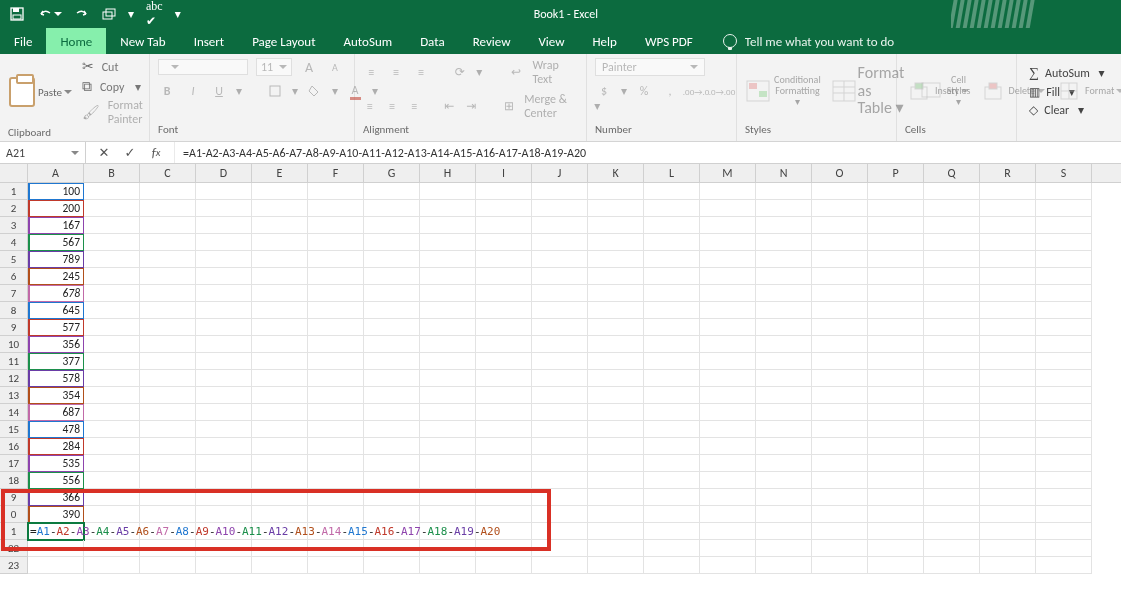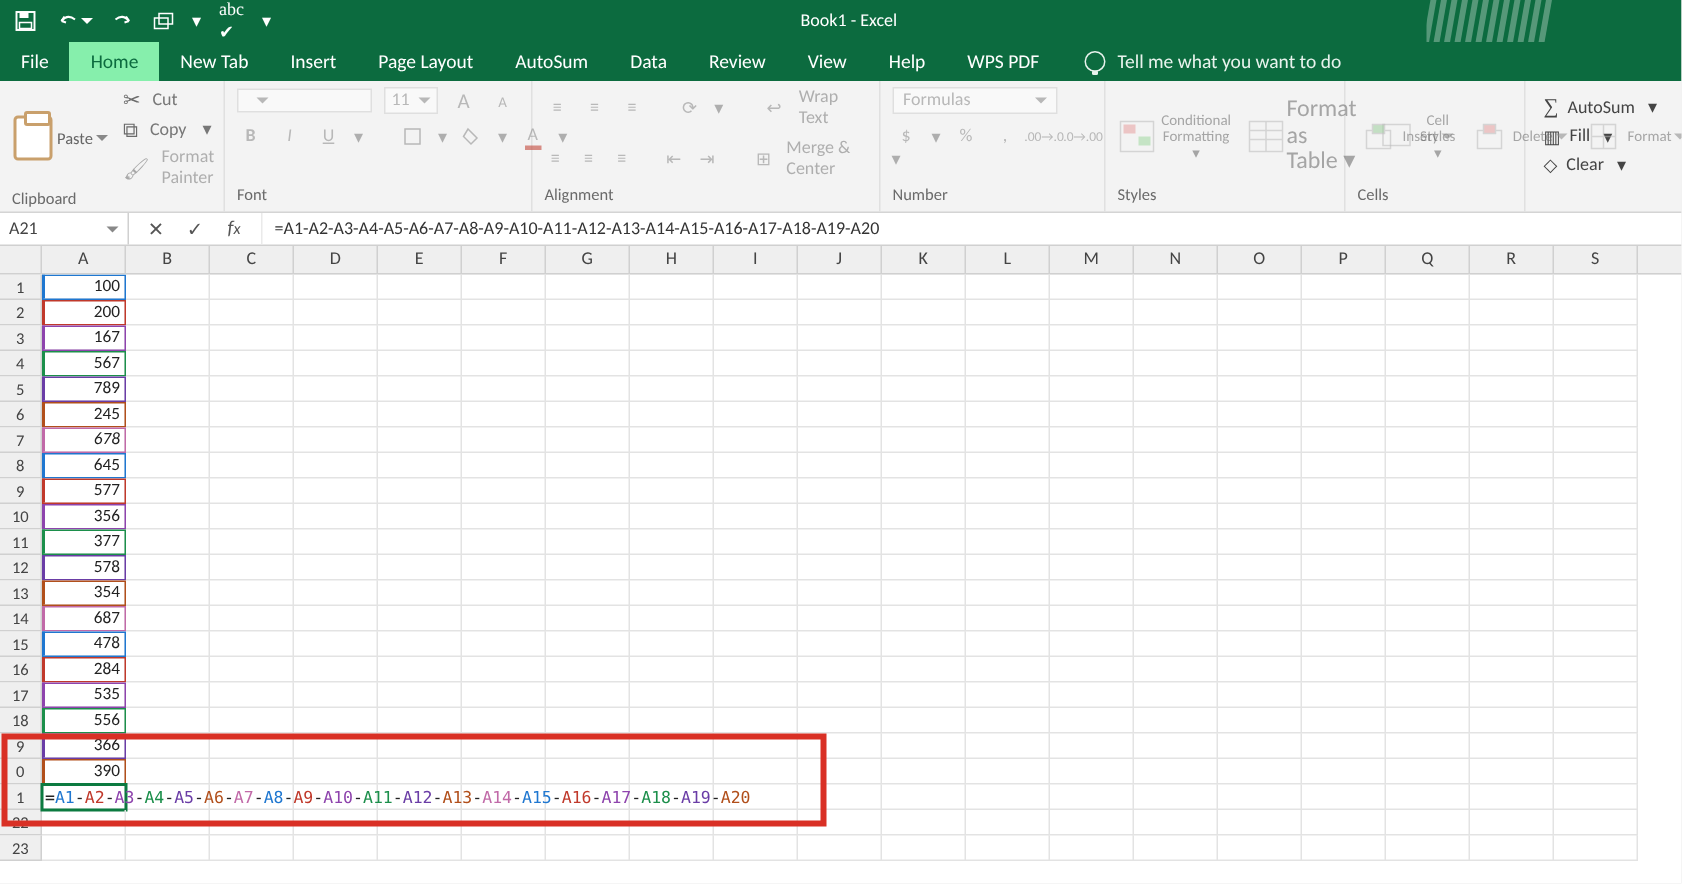--- a/index.html
+++ b/index.html
@@ -217,21 +217,21 @@
         <span>Merge &amp; Center</span>&nbsp;▾
       </div>
     </div>
     <div class="glabel">Alignment</div>
   </div>
 
   <div class="grp dim" style="width:150px">
     <div class="tools" style="flex-direction:column;align-items:flex-start;gap:6px">
       <div class="row">
         <span class="fontbox" style="width:110px">
-            <span>Formulas</span>
+            <span>Painter</span>
             <span class="chev" style="margin-left:auto"></span>
           </span>
       </div>
       <div class="row">
         <span class="minibtn">$</span>▾
         <span class="minibtn">%</span>
         <span class="minibtn">,</span>
         <span class="minibtn" style="font-size:9px">.00→.0</span>
         <span class="minibtn" style="font-size:9px">.0→.00</span>
       </div>

